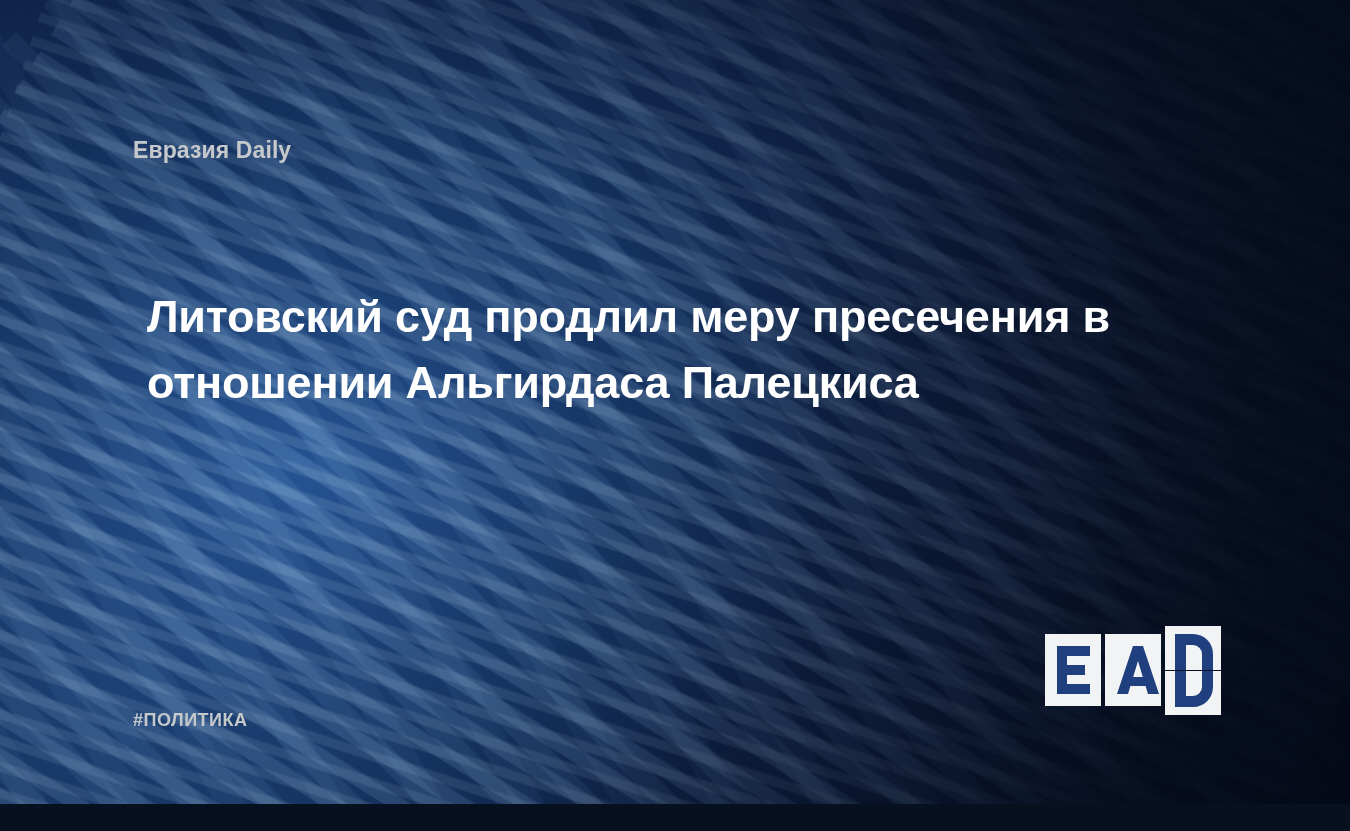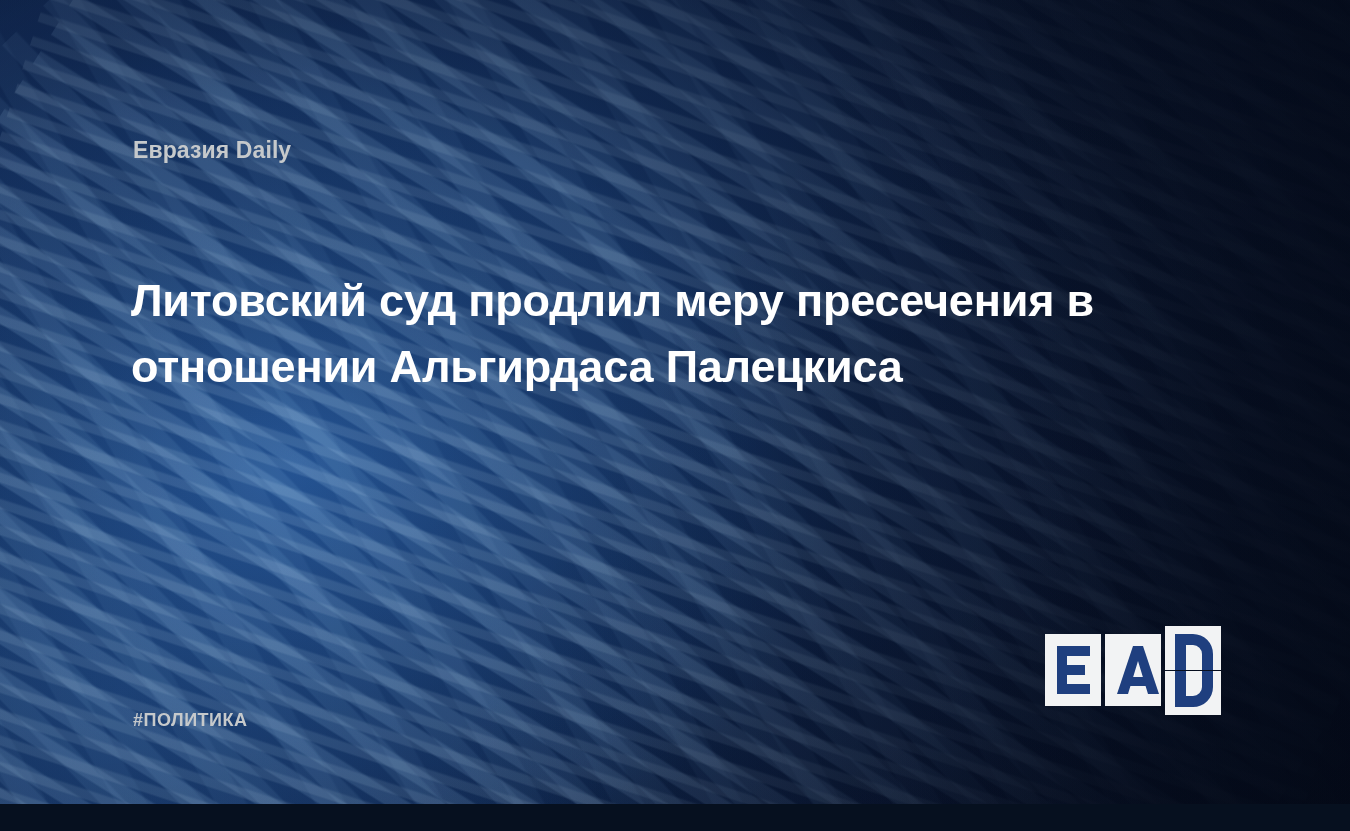--- a/index.html
+++ b/index.html
@@ -164,21 +164,21 @@
     letter-spacing: 0.1px;
     color: #c6c9cb;
     white-space: nowrap;
   }
 
   #headline {
     position: absolute;
     left: 131px;
     top: 268px;
     width: 1030px;
-    margin: 0;
+    margin: 16px;
     font-size: 45px;
     font-weight: bold;
     line-height: 1.46;
     letter-spacing: -0.2px;
     color: #ffffff;
   }
 
   #category {
     position: absolute;
     left: 133px;

